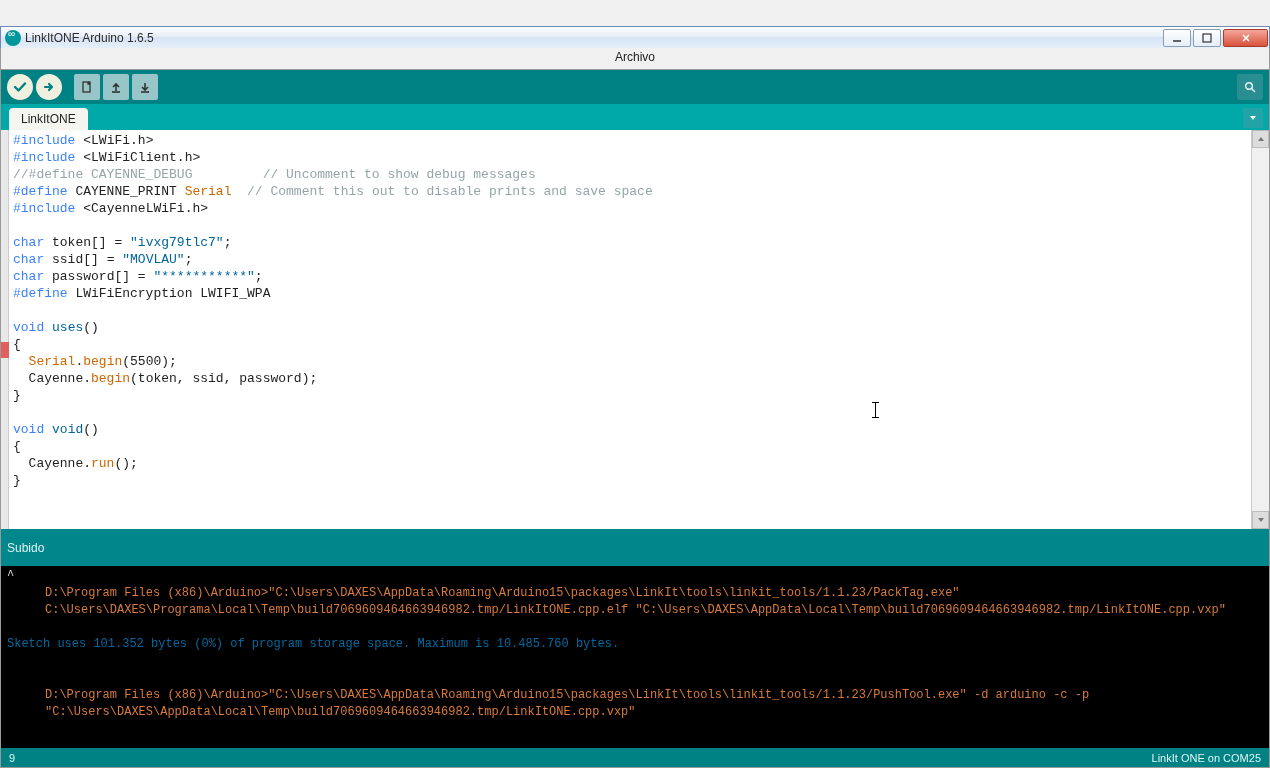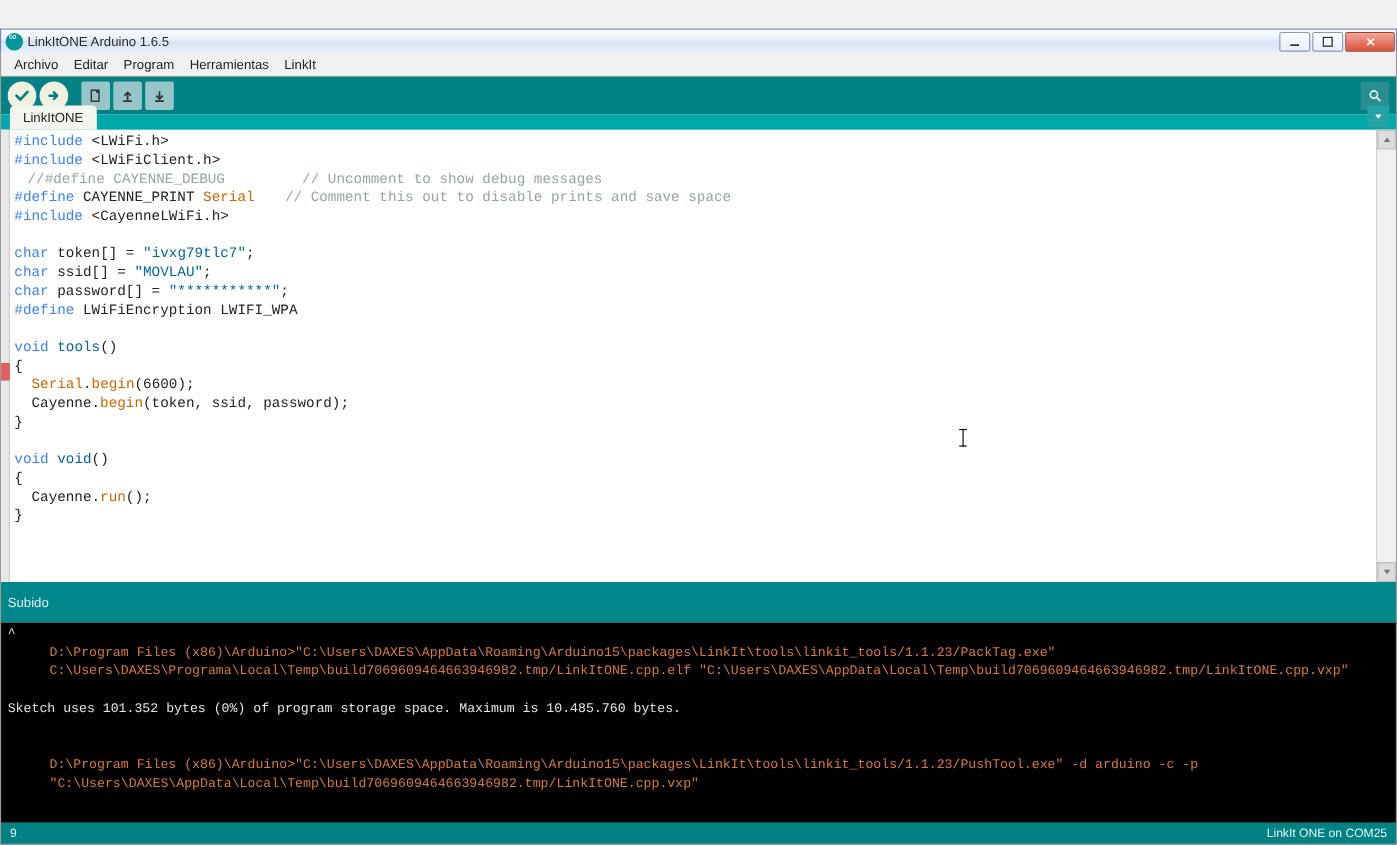--- a/index.html
+++ b/index.html
@@ -10,63 +10,63 @@
 .titlebar .tb-icon { width: 16px; height: 16px; margin: 0 4px 0 4px; background: #00979c; border-radius: 50%; position: relative; }
 .titlebar .tb-icon::before { content: "∞"; color: #fff; font-size: 10px; position: absolute; top: -2px; left: 3px; }
 .titlebar .tb-title { flex: 1; font-size: 12px; color: #2b2b2b; }
 .titlebar .tb-btns { display: flex; }
 .tb-btn { width: 28px; height: 18px; margin: 0 1px; display: flex; align-items: center; justify-content: center; border: 1px solid #8b9db1; border-radius: 2px; background: linear-gradient(180deg,#fdfeff,#e6eef9); cursor: default; }
 .tb-btn svg { width: 10px; height: 10px; }
 .tb-close { background: linear-gradient(180deg, #f4a79c, #d9523b); border-color: #a83a29; width: 45px; }
 .tb-close svg path { stroke: #fff; }
 
 
-.menubar { height: 22px; background: #f0f0f0; display: flex; align-items: center; padding: 0 6px; border: 1px solid #999; border-top: none; gap: 2px; }
+.menubar { height: 22px; background: #f0f0f0; display: flex; align-items: center; padding: 0 6px; border: 1px solid #999; border-top: none; gap: 2px; flex-direction: column; }
 .menubar span { padding: 2px 6px; font-size: 12px; color: #222; }
 
 
 .toolbar { height: 34px; background: #008184; display: flex; align-items: center; padding: 0 6px; gap: 3px; border-left:1px solid #999; border-right:1px solid #999; }
 .tbtn { width: 26px; height: 26px; border-radius: 2px; display: flex; align-items: center; justify-content: center; }
 .tbtn.round { border-radius: 50%; background: #f0f0e0; }
 .tbtn.sq { background: #98c6c8; }
 .tbtn svg { width: 14px; height: 14px; }
 .toolbar .spacer { flex: 1; }
 .tbtn.serial { background: #288e92; }
 
 
-.tabrow { height: 14px; background: #00A9A9; display: flex; align-items: flex-end; padding: 0 4px; border-left:1px solid #999; border-right:1px solid #999; }
+.tabrow { height: 26px; background: #00A9A9; display: flex; align-items: flex-end; padding: 0 4px; border-left:1px solid #999; border-right:1px solid #999; }
 .tab { background: #f5f5f0; padding: 4px 12px; border-radius: 4px 4px 0 0; font-size: 12px; margin-left: 4px; color: #222;}
 .tabrow .spacer { flex: 1; }
 .dropdown-btn { width: 20px; height: 20px; background: #23a3a5; display:flex; align-items:center; justify-content:center; margin-bottom: 2px; margin-right: 2px;}
 
 
 .editor-wrap { flex: 1; display: flex; background: #fff; border: 1px solid #999; border-top:none; border-bottom:none; position:relative;}
 .gutter { width: 8px; background: #e8e8e8; border-right: 1px solid #ccc; position:relative;}
 .gutter .mark { position:absolute; left:0; width:8px; height:16px; background:#e06060;}
 .editor { flex: 1; padding: 2px 4px; font-family: "Consolas","Courier New",monospace; font-size: 13px; line-height: 17px; white-space: pre; color: #222; position:relative;}
 .editor .kw1 { color: #3b82f6; }
 .editor .kw2 { color: #006699; }
 .editor .str { color: #006699; }
-.editor .com { color: #95a5a6; margin-left: 12px; }
+.editor .com { color: #95a5a6; }
 .editor .fn  { color: #cc6600; }
 .scrollbar { width: 18px; background: #f0f0f0; border-left: 1px solid #ccc; display:flex; flex-direction:column;}
 .sbtn { height:18px; background:#ddd; border:1px solid #bbb; display:flex; align-items:center; justify-content:center;}
 .strack{ flex:1; background:#f0f0f0;}
 .cursor-ibeam { position:absolute; left:866px; top:272px; width:1px; height:16px;}
 .cursor-ibeam::before, .cursor-ibeam::after { content:""; position:absolute; left:-3px; width:7px; height:1px; background:#000;}
 .cursor-ibeam::before{top:0;} .cursor-ibeam::after{bottom:0;}
 .cursor-ibeam .bar{position:absolute;left:0;top:0;width:1px;height:16px;background:#000;}
 
 
 .status1 { height: 37px; background: #00878c; display: flex; align-items: center; padding: 0 6px; color: #e0f0f0; font-size: 12px; border-left:1px solid #999; border-right:1px solid #999;}
 
 
 .console { height: 182px; background: #000; color: #fff; font-family: "Consolas","Courier New",monospace; font-size: 12px; line-height: 17px; padding: 2px 6px; white-space: pre-wrap; overflow:hidden; border-left:1px solid #999; border-right:1px solid #999;}
 .console .orange { color: #d87b3a; margin-left: 38px; }
-.console .white { color: #e5e5e5; }
+.console .white { color: #0369a1; }
 .console .caret { color: #ddd; }
 
 
 .footer { height: 20px; background: #008184; display: flex; align-items: center; padding: 0 8px; color: #dff5f5; font-size: 11px; border:1px solid #999; border-top:none;}
 .footer .spacer { flex: 1; }
 </style>
 </head>
 <body>
 
 <div class="titlebar">
@@ -156,23 +156,23 @@
 <span class="kw1">#include</span><span> &lt;LWiFiClient.h&gt;</span>
 <span class="com">//#define CAYENNE_DEBUG         // Uncomment to show debug messages</span>
 <span class="kw1">#define</span><span> CAYENNE_PRINT </span><span class="fn">Serial</span><span class="com">  // Comment this out to disable prints and save space</span>
 <span class="kw1">#include</span><span> &lt;CayenneLWiFi.h&gt;</span>
 
 <span class="kw1">char</span><span> token[] = </span><span class="str">"ivxg79tlc7"</span><span>;</span>
 <span class="kw1">char</span><span> ssid[] = </span><span class="str">"MOVLAU"</span><span>;</span>
 <span class="kw1">char</span><span> password[] = </span><span class="str">"***********"</span><span>;</span>
 <span class="kw1">#define</span><span> LWiFiEncryption LWIFI_WPA</span>
 
-<span class="kw1">void</span><span> </span><span class="kw2">tools</span><span>()</span>
+<span class="kw1">void</span><span> </span><span class="kw2">uses</span><span>()</span>
 <span>{</span>
-<span>  </span><span class="fn">Serial</span><span>.</span><span class="fn">begin</span><span>(6600);</span>
+<span>  </span><span class="fn">Serial</span><span>.</span><span class="fn">begin</span><span>(5500);</span>
 <span>  Cayenne.</span><span class="fn">begin</span><span>(token, ssid, password);</span>
 <span>}</span>
 
 <span class="kw1">void</span><span> </span><span class="kw2">void</span><span>()</span>
 <span>{</span>
 <span>  Cayenne.</span><span class="fn">run</span><span>();</span>
 <span>}</span>
 <div class="cursor-ibeam"><div class="bar"></div></div></div>
   <div class="scrollbar">
     <div class="sbtn">

